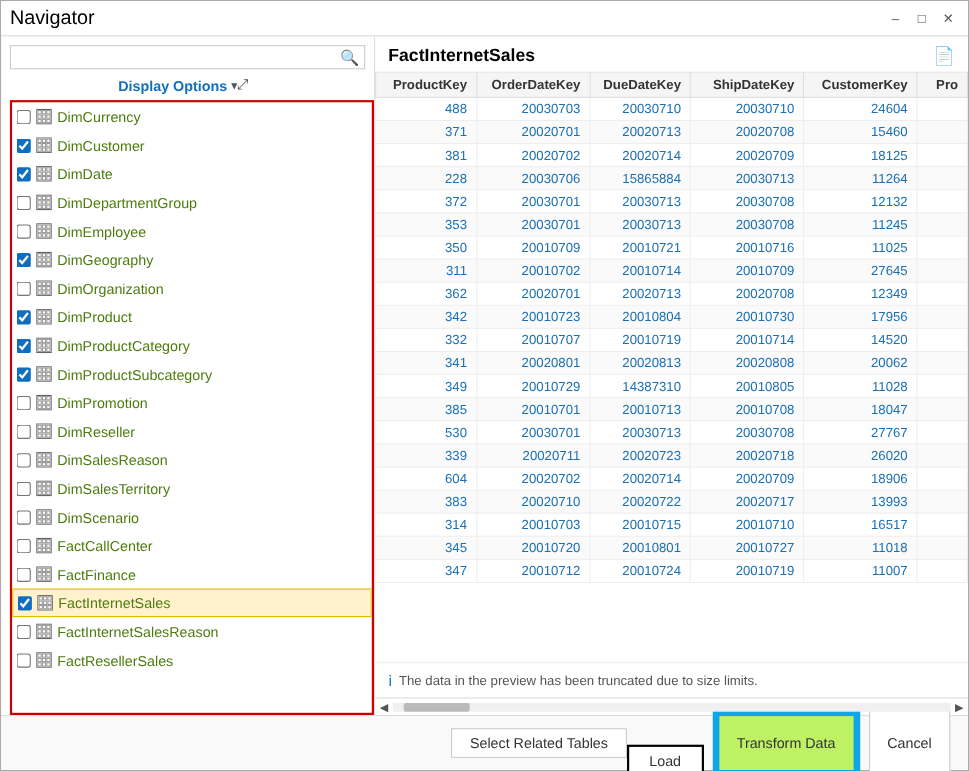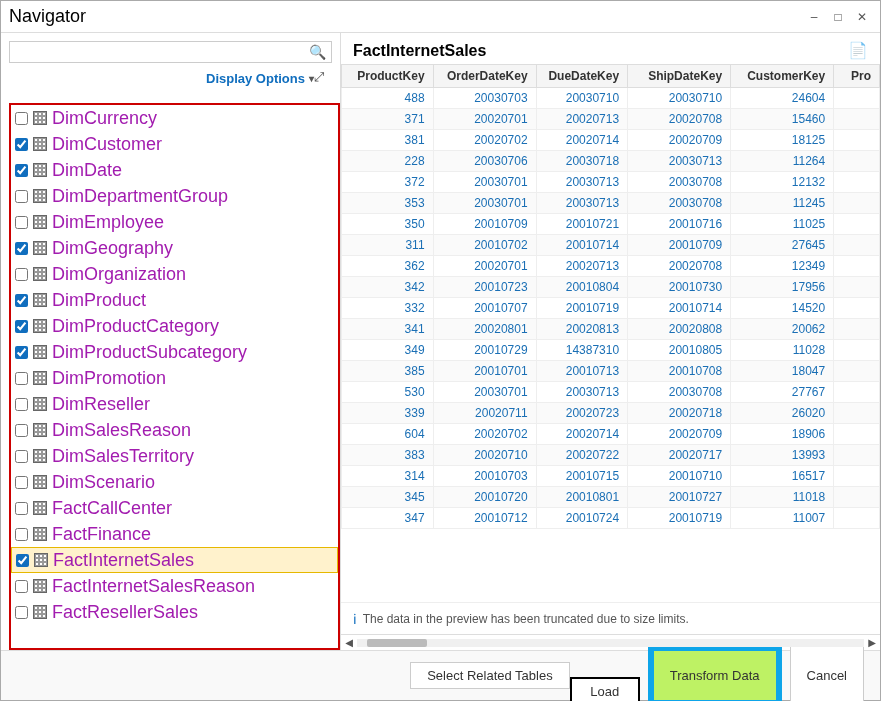--- a/index.html
+++ b/index.html
@@ -80,22 +80,22 @@
       font-size: 13px;
       color: #333;
     }
     .search-icon {
       color: #555;
       font-size: 14px;
     }
     .display-options-row {
       display: flex;
       align-items: center;
-      justify-content: flex-end;
-      padding: 0 8px 16px 8px;
+      justify-content: center;
+      padding: 0 8px 4px 8px;
     }
     .display-options-btn {
       display: flex;
       align-items: center;
       gap: 4px;
       background: none;
       border: none;
       cursor: pointer;
       font-size: 13px;
       color: #106ebe;
@@ -144,22 +144,22 @@
       width: 14px;
       height: 14px;
       border: 1px solid #666;
       gap: 0;
     }
     .grid-icon span {
       border: 0.5px solid #999;
       background: #fff;
     }
     .table-name {
-      font-size: 18px;
-      color: #a21caf;
+      font-size: 13px;
+      color: #4d7c0f;
     }
     
     .right-panel {
       flex: 1;
       display: flex;
       flex-direction: column;
       padding: 0;
     }
     .preview-title-row {
       display: flex;
@@ -710,21 +710,21 @@
                   <td>381</td>
                   <td>20020702</td>
                   <td>20020714</td>
                   <td>20020709</td>
                   <td>18125</td>
                   <td></td>
                 </tr>
                 <tr>
                   <td>228</td>
                   <td>20030706</td>
-                  <td>20030718</td>
+                  <td>15865884</td>
                   <td>20030713</td>
                   <td>11264</td>
                   <td></td>
                 </tr>
                 <tr>
                   <td>372</td>
                   <td>20030701</td>
                   <td>20030713</td>
                   <td>20030708</td>
                   <td>12132</td>

